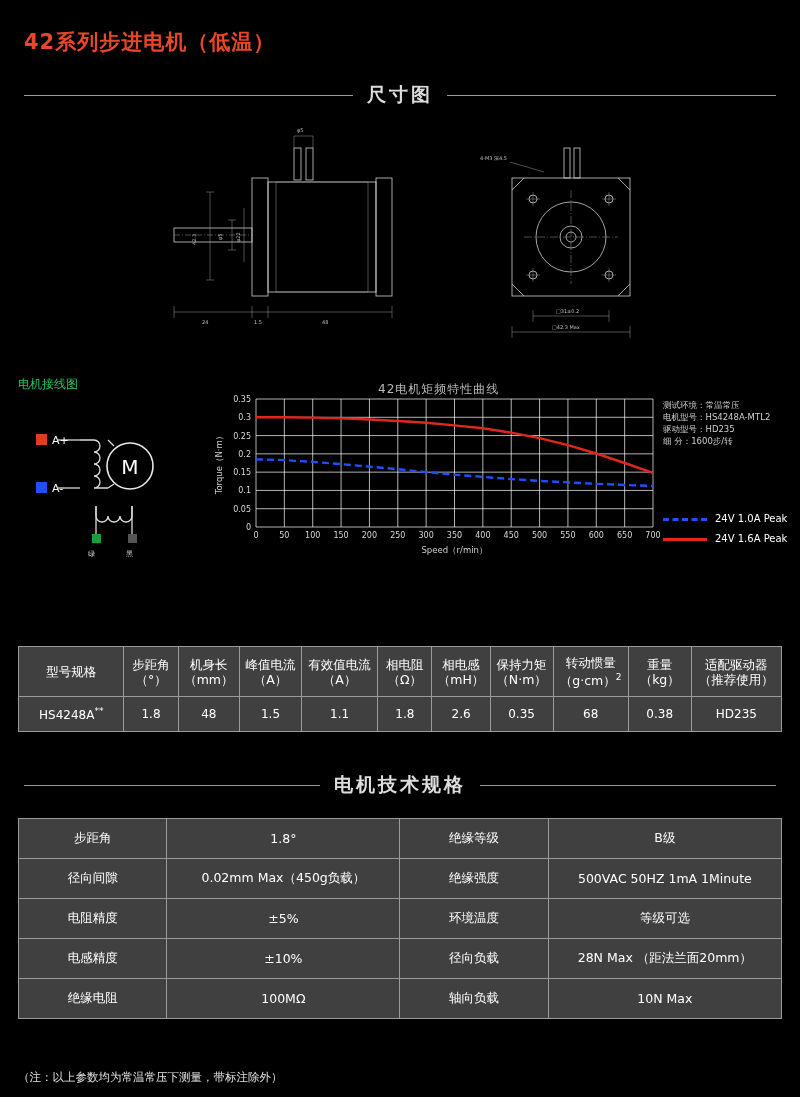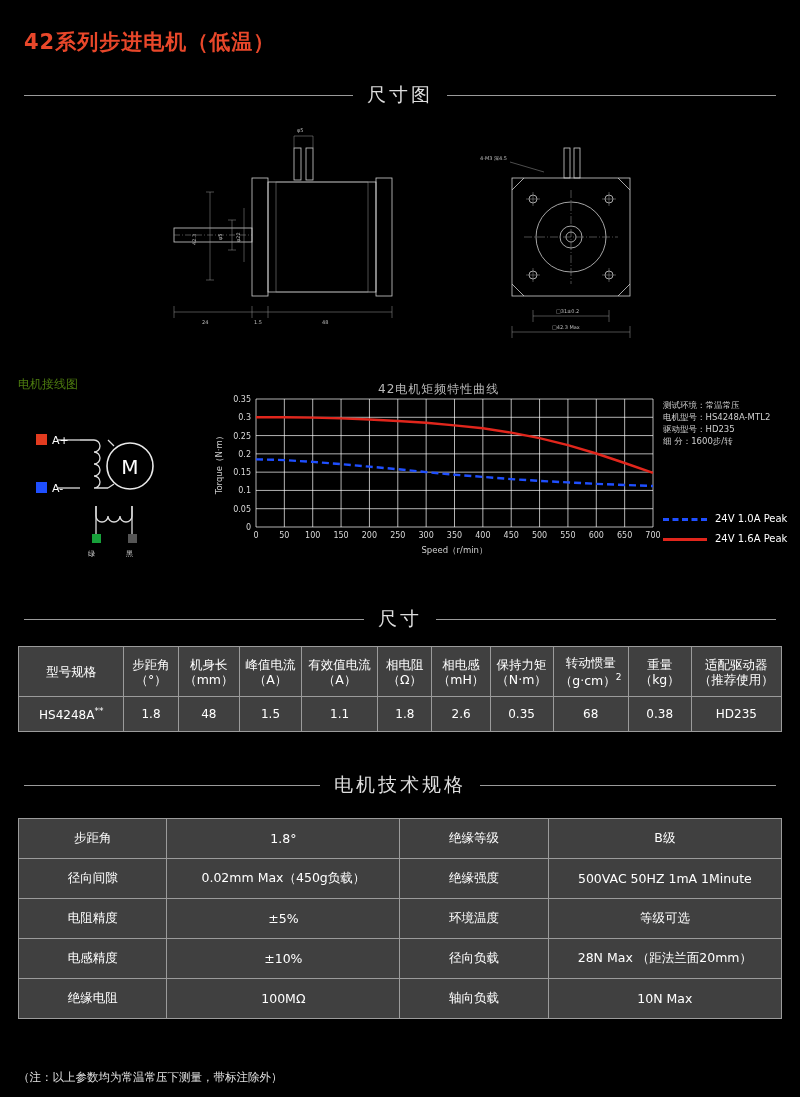--- a/index.html
+++ b/index.html
@@ -35,20 +35,21 @@
   }
 
   
   .section-head {
     display: flex;
     align-items: center;
     justify-content: center;
     gap: 14px;
     width: 752px;
     margin: 0 auto;
+    font-weight: bold;
   }
   .section-head .rule {
     flex: 1;
     height: 1px;
     background: #9a9a9a;
   }
   .section-head .txt {
     font-size: 19px;
     color: #dddddd;
     letter-spacing: 3px;
@@ -75,21 +76,21 @@
     left: 18px;
     top: 368px;
     width: 764px;
     height: 220px;
   }
   .wiring-title {
     position: absolute;
     left: 0px;
     top: 8px;
     font-size: 12px;
-    color: #4d7c0f;
+    color: #22c55e;
   }
   .wiring svg { display: block; }
   .wiring { position: absolute; left: 0px; top: 26px; }
 
   .chart-wrap {
     position: absolute;
     left: 190px;
     top: 11px;
     width: 580px;
     height: 212px;
@@ -377,25 +378,20 @@
           <span>24V 1.0A Peak</span>
         </div>
         <div class="row">
           <span class="swatch sw-red"></span>
           <span>24V 1.6A Peak</span>
         </div>
       </div>
     </div>
   </div>
 
-  <div class="section-head sec2">
-    <span class="rule"></span>
-    <span class="txt">尺寸</span>
-    <span class="rule"></span>
-  </div>
 
   <div class="table-wrap t-dim">
     <table>
       <thead>
         <tr id="dim-head">
             <th>型号规格</th>
             <th>步距角<br>（°）</th>
             <th>机身长<br>（mm）</th>
             <th>峰值电流<br>（A）</th>
             <th>有效值电流<br>（A）</th>

